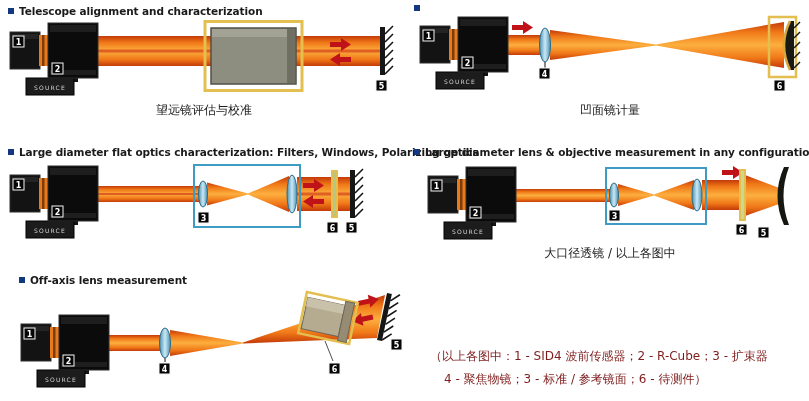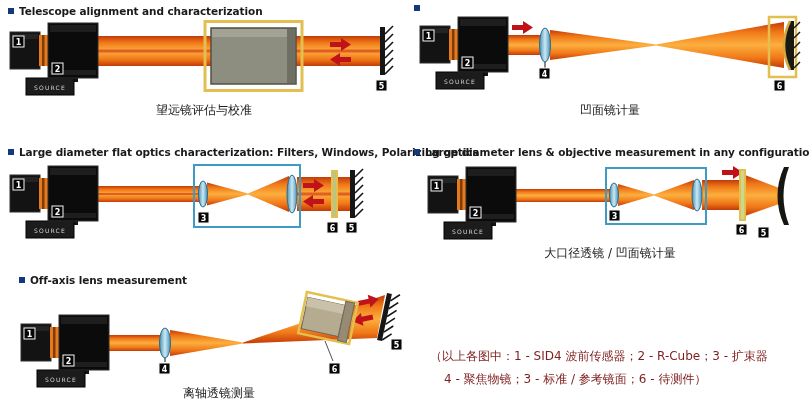--- a/index.html
+++ b/index.html
@@ -213,21 +213,21 @@
       <g>
         <rect x="322" y="63" width="11" height="11" class="bdg"></rect>
         <text x="327.5" y="71.5" class="bdgt">6</text>
       </g>
       <g>
         <rect x="344" y="66" width="11" height="11" class="bdg"></rect>
         <text x="349.5" y="74.5" class="bdgt">5</text>
       </g>
       <use href="#cam" x="14" y="3"></use>
     </svg>
-    <div class="caption">大口径透镜 / 凹面镜计量</div>
+    <div class="caption">大口径透镜 / 以上各图中</div>
   </div>
 
   <div class="panel" id="p5">
     <div class="title">
       <span class="bullet"></span>
       <span>Off-axis lens measurement</span>
     </div>
     <svg class="diag" width="400" height="100" viewBox="0 0 400 100">
       <rect x="90" y="46" width="52" height="16" fill="url(#beamV)"></rect>
       <polygon points="151,41 224,53.5 224,54.5 151,67" fill="url(#beamV)"></polygon>
@@ -255,21 +255,20 @@
       <g>
         <rect x="310" y="74" width="11" height="11" class="bdg"></rect>
         <text x="315.5" y="82.5" class="bdgt">6</text>
       </g>
       <g>
         <rect x="372" y="50" width="11" height="11" class="bdg"></rect>
         <text x="377.5" y="58.5" class="bdgt">5</text>
       </g>
       <use href="#cam" x="2" y="23"></use>
     </svg>
-    <div class="caption">离轴透镜测量</div>
   </div>
 
   <div class="legend">
     <div class="l1">（以上各图中：1 - SID4 波前传感器；2 - R-Cube；3 - 扩束器</div>
     <div class="l2">4 - 聚焦物镜；3 - 标准 / 参考镜面；6 - 待测件）</div>
   </div>
 
 </div>
 
 </body></html>

